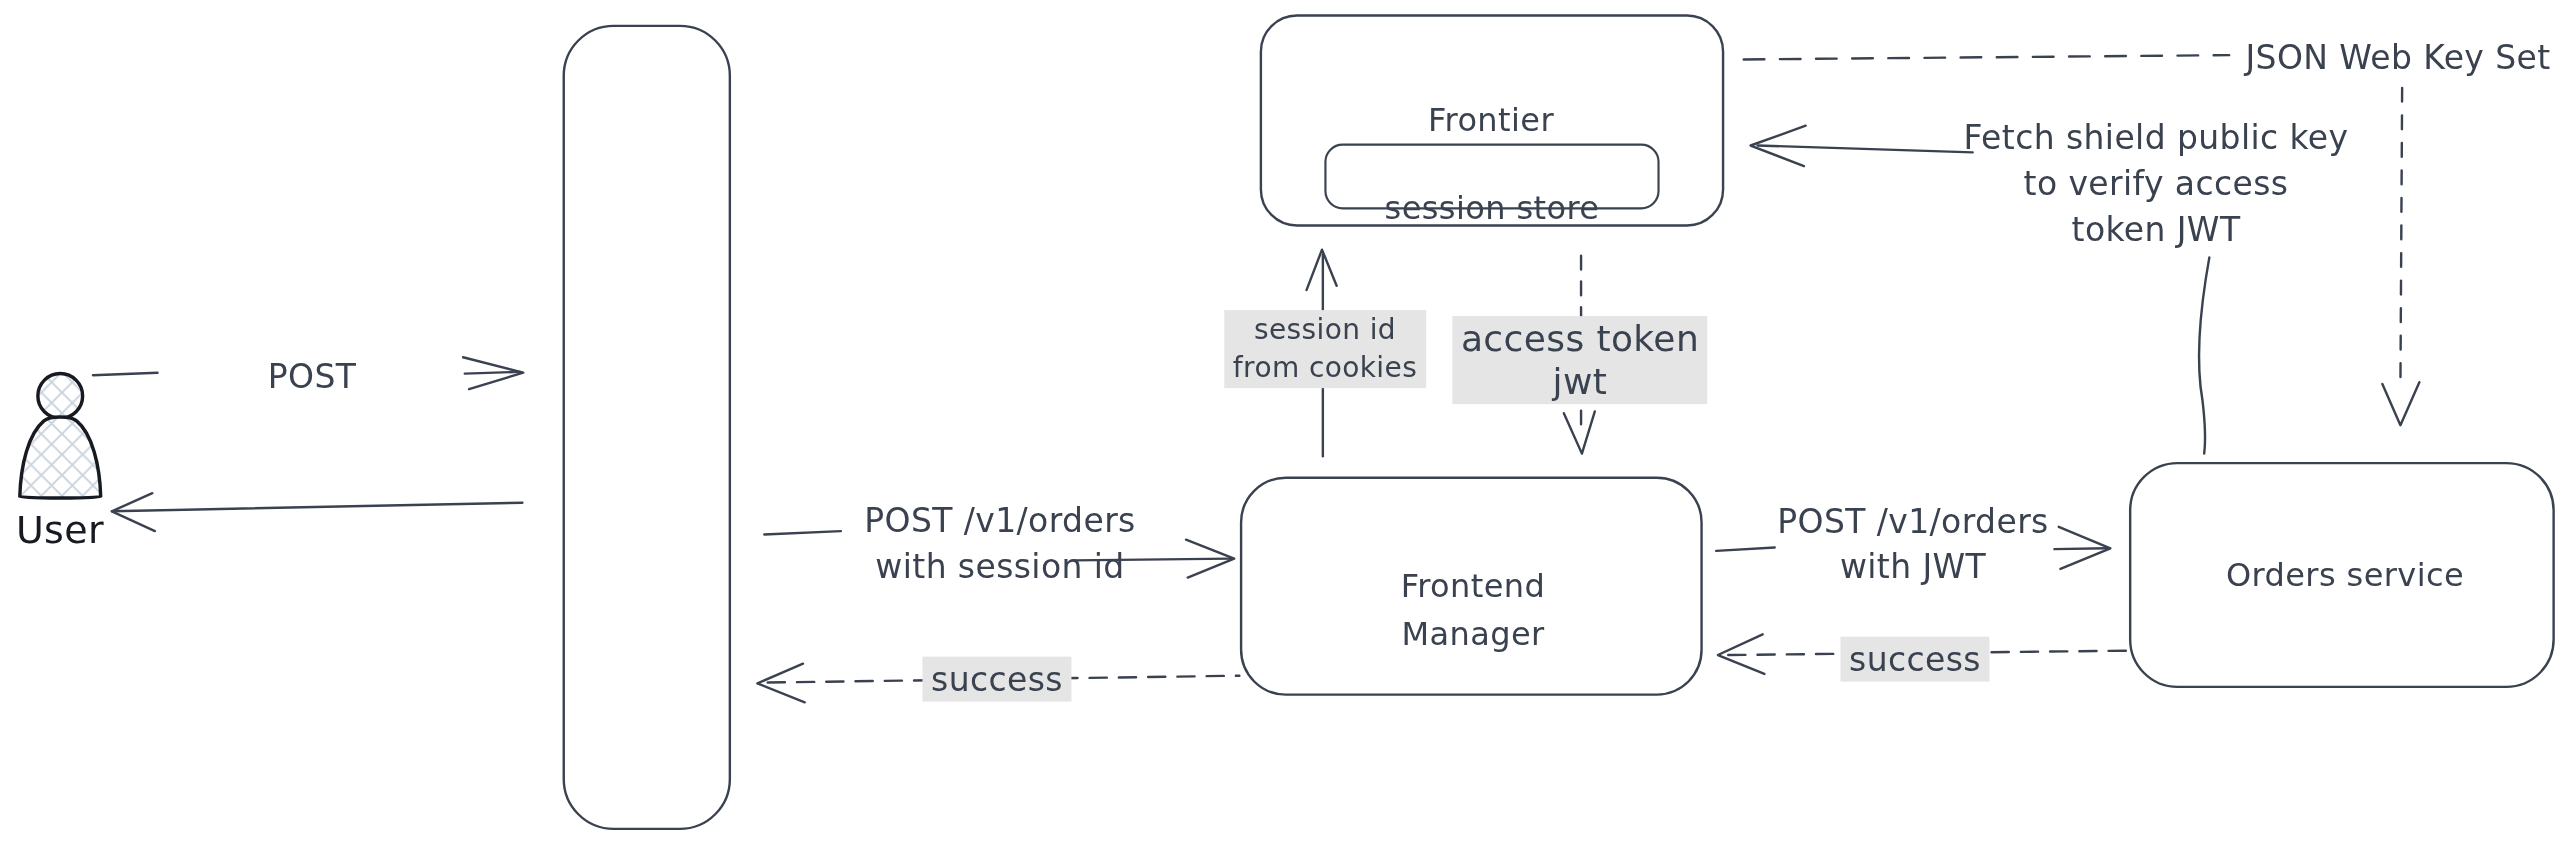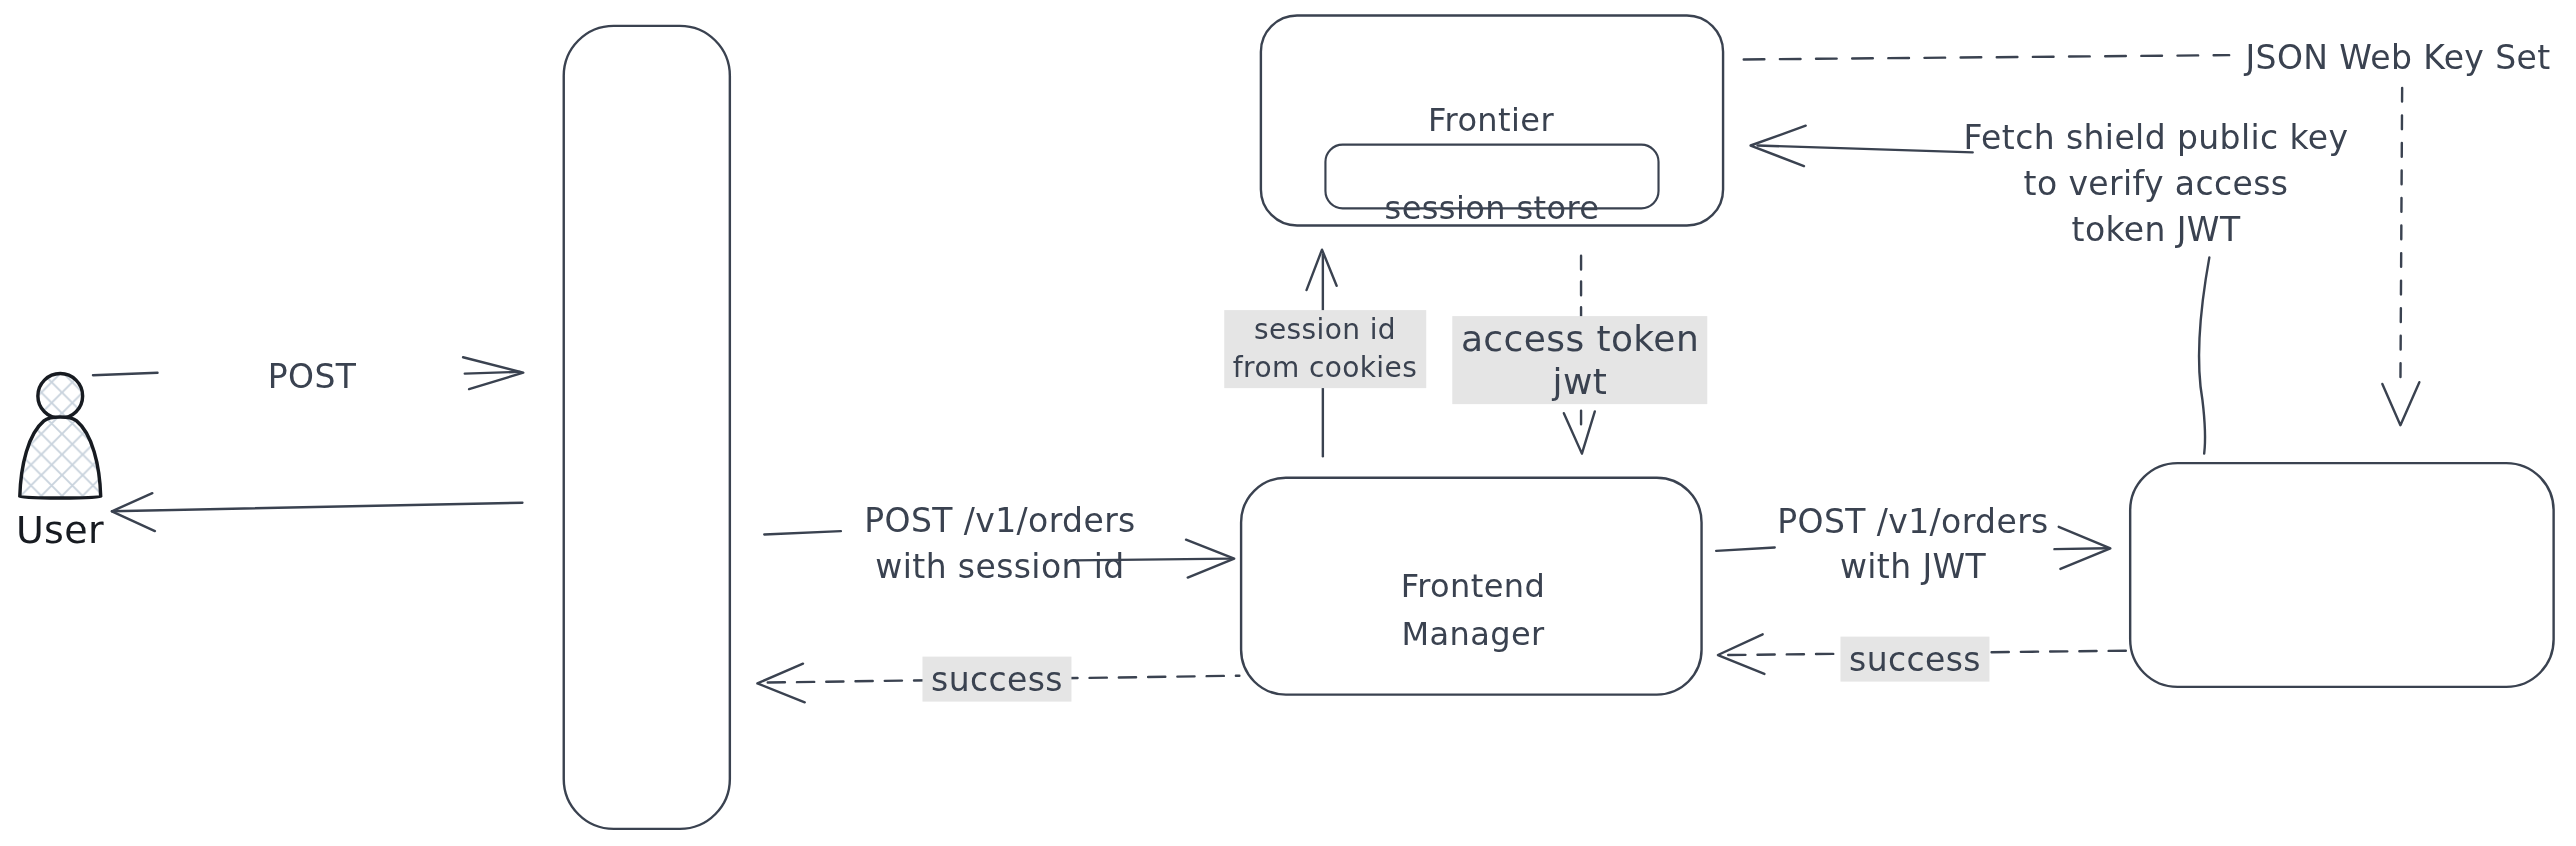--- a/index.html
+++ b/index.html
@@ -127,20 +127,21 @@
 
   <div class="lbl node-lbl" style="left:1491px;top:120px;">Frontier</div>
 
   <div class="lbl node-lbl" style="left:1492px;top:168px;margin-top:40px;">session store</div>
 
   <div class="lbl node-lbl" style="left:1473px;top:610px;line-height:48px;">
     <span>Frontend</span>
     <span>Manager</span>
   </div>
 
+  <div class="lbl node-lbl" style="left:2345px;top:575px;">Orders service</div>
 
   <div class="lbl" style="left:312px;top:376px;">
     <span>POST</span>
   </div>
 
   <div class="lbl" style="left:1000px;top:544px;line-height:46px;">
     <span>POST /v1/orders</span>
     <span>with session id</span>
   </div>
 

